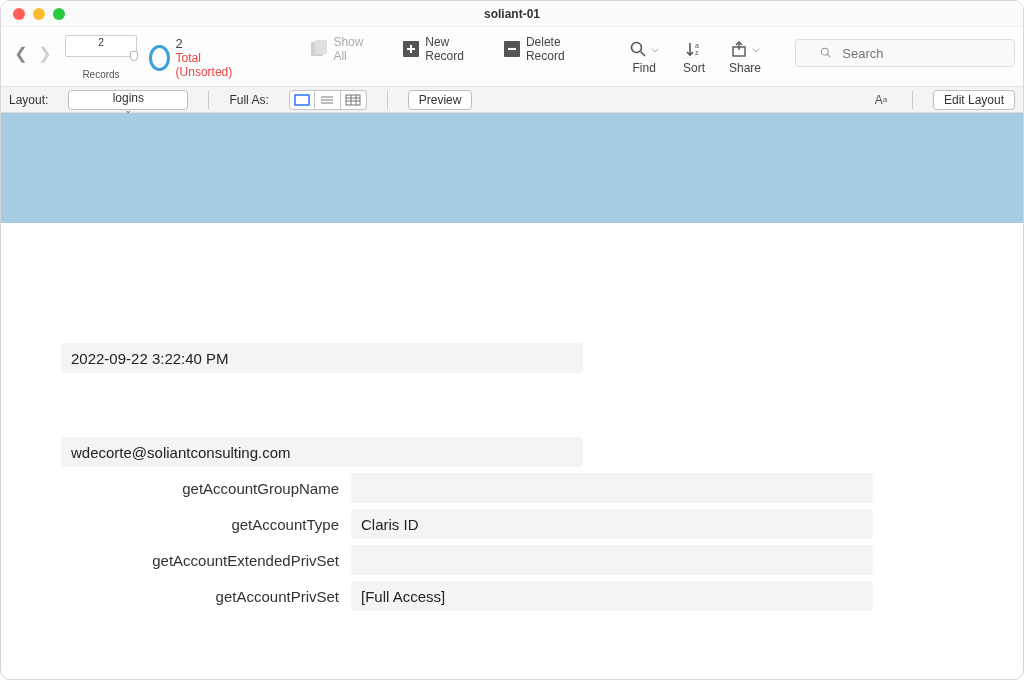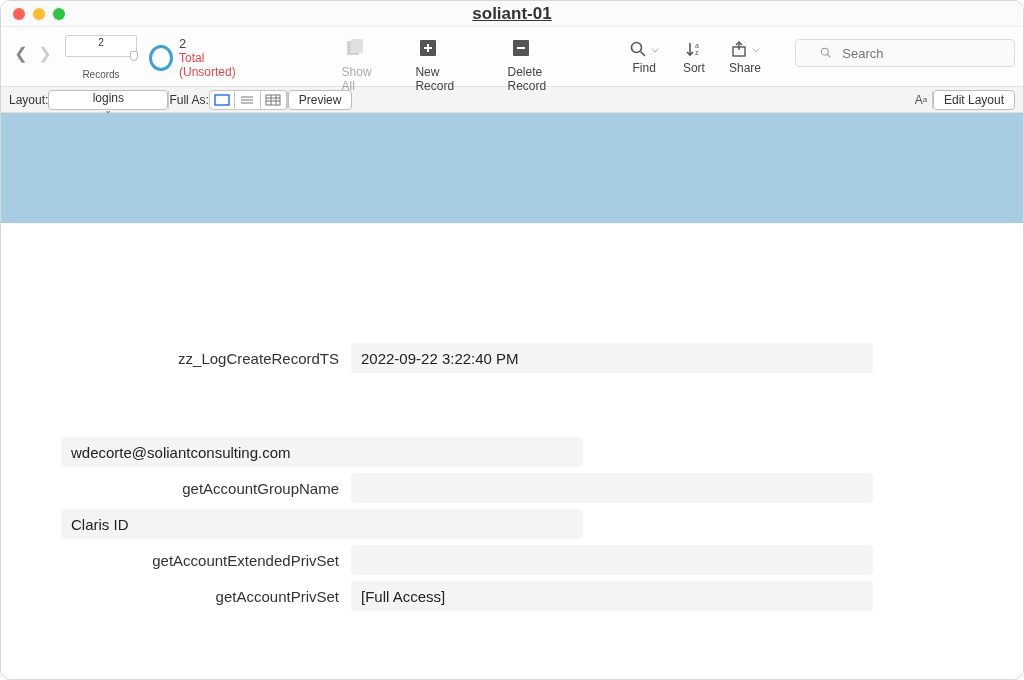--- a/index.html
+++ b/index.html
@@ -37,23 +37,22 @@
   .tl { width: 12px; height: 12px; border-radius: 50%; }
   .tl.red { background: #ff5f57; }
   .tl.yellow { background: #febc2e; }
   .tl.green { background: #28c840; }
   .title {
     position: absolute;
     left: 0; right: 0;
     text-align: center;
     font-weight: 600;
     color: #333;
-    font-size: 17px;
+    font-size: 12px;
     pointer-events: none;
-    text-decoration: underline;
   }
   
   .toolbar {
     height: 60px;
     display: flex;
     align-items: flex-start;
     padding: 4px 8px 0 8px;
     border-bottom: 1px solid #e3e3e3;
     gap: 4px;
     background: #fdfdfd;
@@ -95,21 +94,21 @@
     width: 26px; height: 26px;
     border: 3px solid #3ea0da;
     border-radius: 50%;
     background: #fff;
   }
   .pie-text { display:flex; flex-direction:column; line-height:1.15; }
   .pie-text .n { color:#444; font-size:13px; }
   .pie-text .s { color:#ef4444; font-size:12px; }
   .spacer-sm { width: 70px; }
   .tb-btn {
-    display:flex; flex-direction:column; gap:4px;
+    display:flex; align-items:center; gap:4px;
     margin: 4px 14px 0 14px;
     color:#555;
   }
   .tb-btn.disabled { opacity:.45; }
   .tb-icon {
     width: 26px; height:26px;
     display:flex; align-items:center; justify-content:center;
     font-size: 18px;
     color:#505050;
   }
@@ -141,21 +140,21 @@
     font-size:13px; color:#555; width:100%;
   }
   
   .layoutbar {
     height: 26px;
     background:#f4f4f4;
     border-bottom:1px solid #ddd;
     display:flex; align-items:center;
     padding: 0 8px;
     font-size:12px;
-    gap:0;
+    gap:20px;
     color:#333;
   }
   .layout-dd {
     height:20px; min-width:120px;
     border:1px solid #bdbdbd; border-radius:4px;
     background:#fff;
     display:flex; align-items:center; justify-content:space-between;
     padding:0 6px;
     font-size:12px;
     flex-direction:column;
@@ -374,34 +373,34 @@
     <div class="vsep"></div>
     <div class="edit-btn">
       <span>Edit Layout</span>
     </div>
   </div>
 
   <div class="bluebanner"></div>
 
   <div class="form-area">
     <div class="form-row">
-      <div class="form-label">zz_LogCreateRecordTS</div>
       <div class="form-field">2022-09-22 3:22:40 PM</div>
     </div>
 
     <div class="form-gap"></div>
 
     <div class="form-row">
       <div class="form-field">wdecorte@soliantconsulting.com</div>
     </div>
     <div class="form-row">
       <div class="form-label">getAccountGroupName</div>
       <div class="form-field"></div>
     </div>
     <div class="form-row">
+      <div class="form-label">getAccountType</div>
       <div class="form-field">Claris ID</div>
     </div>
     <div class="form-row">
       <div class="form-label">getAccountExtendedPrivSet</div>
       <div class="form-field"></div>
     </div>
     <div class="form-row">
       <div class="form-label">getAccountPrivSet</div>
       <div class="form-field">[Full Access]</div>
     </div>

